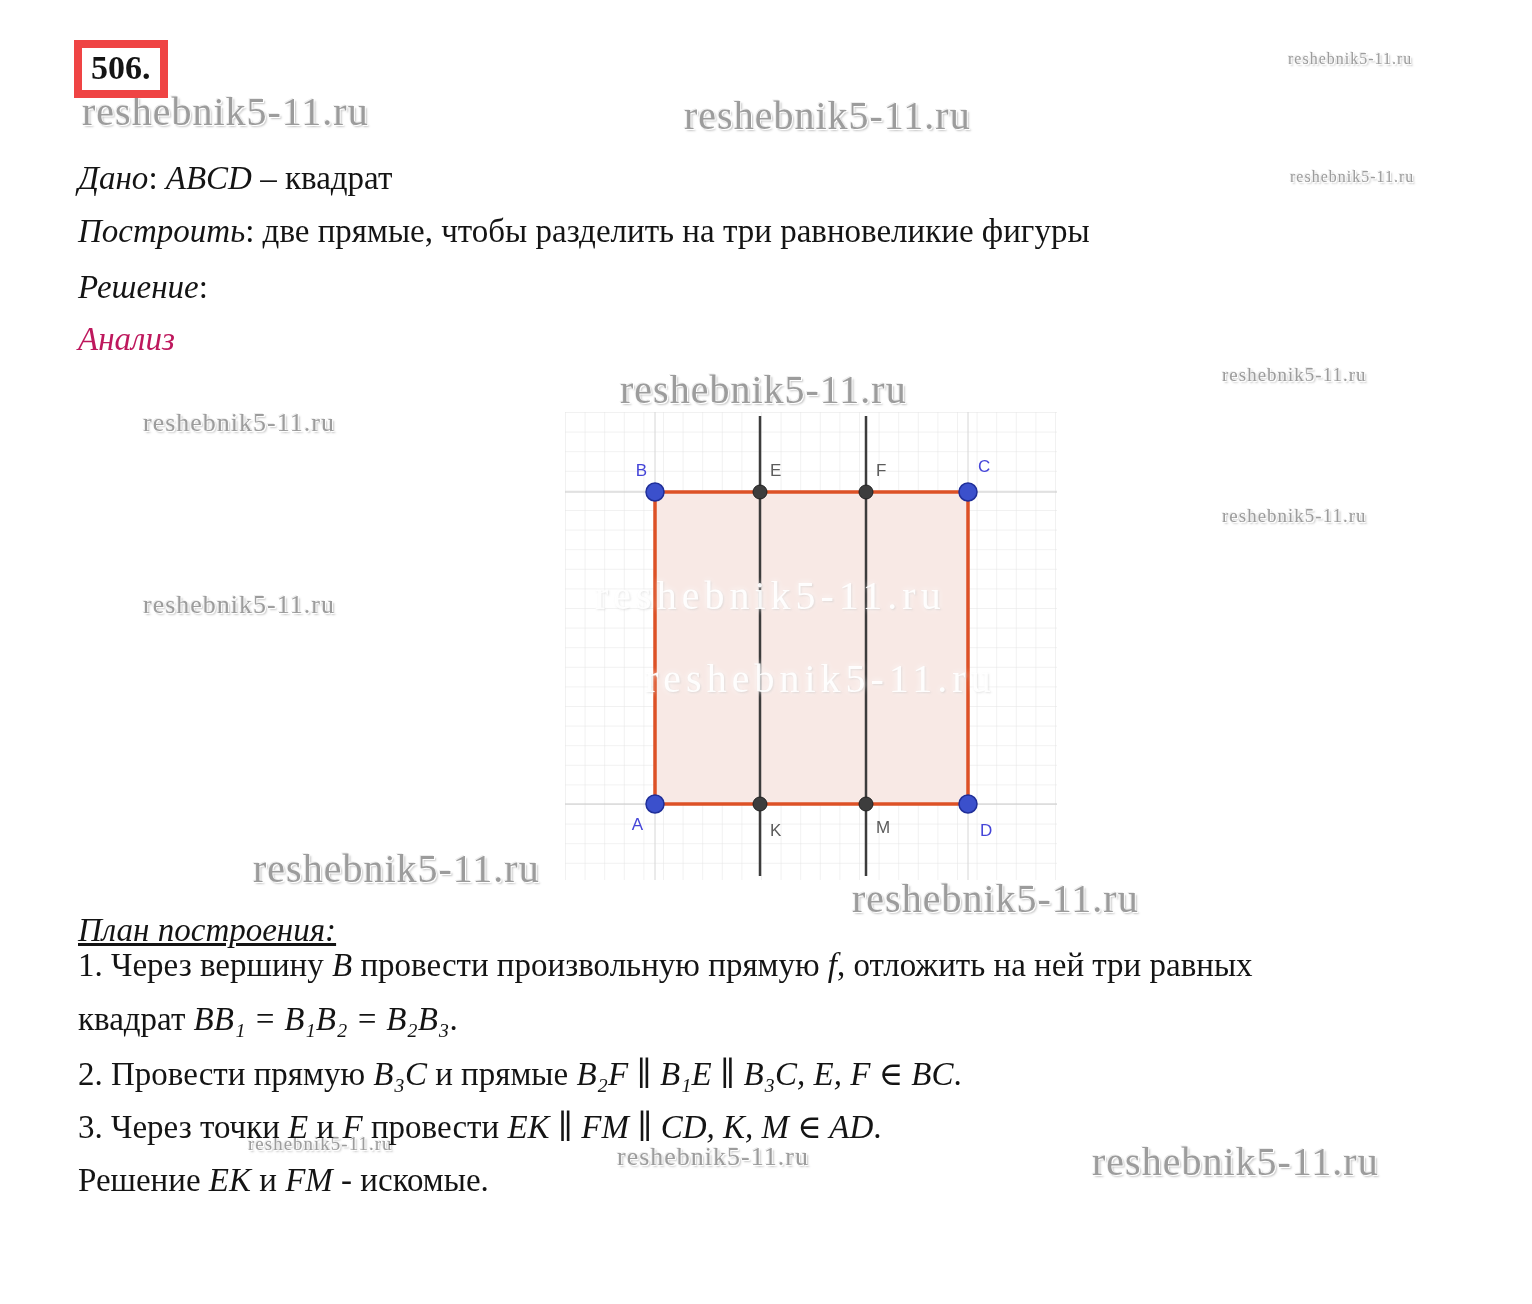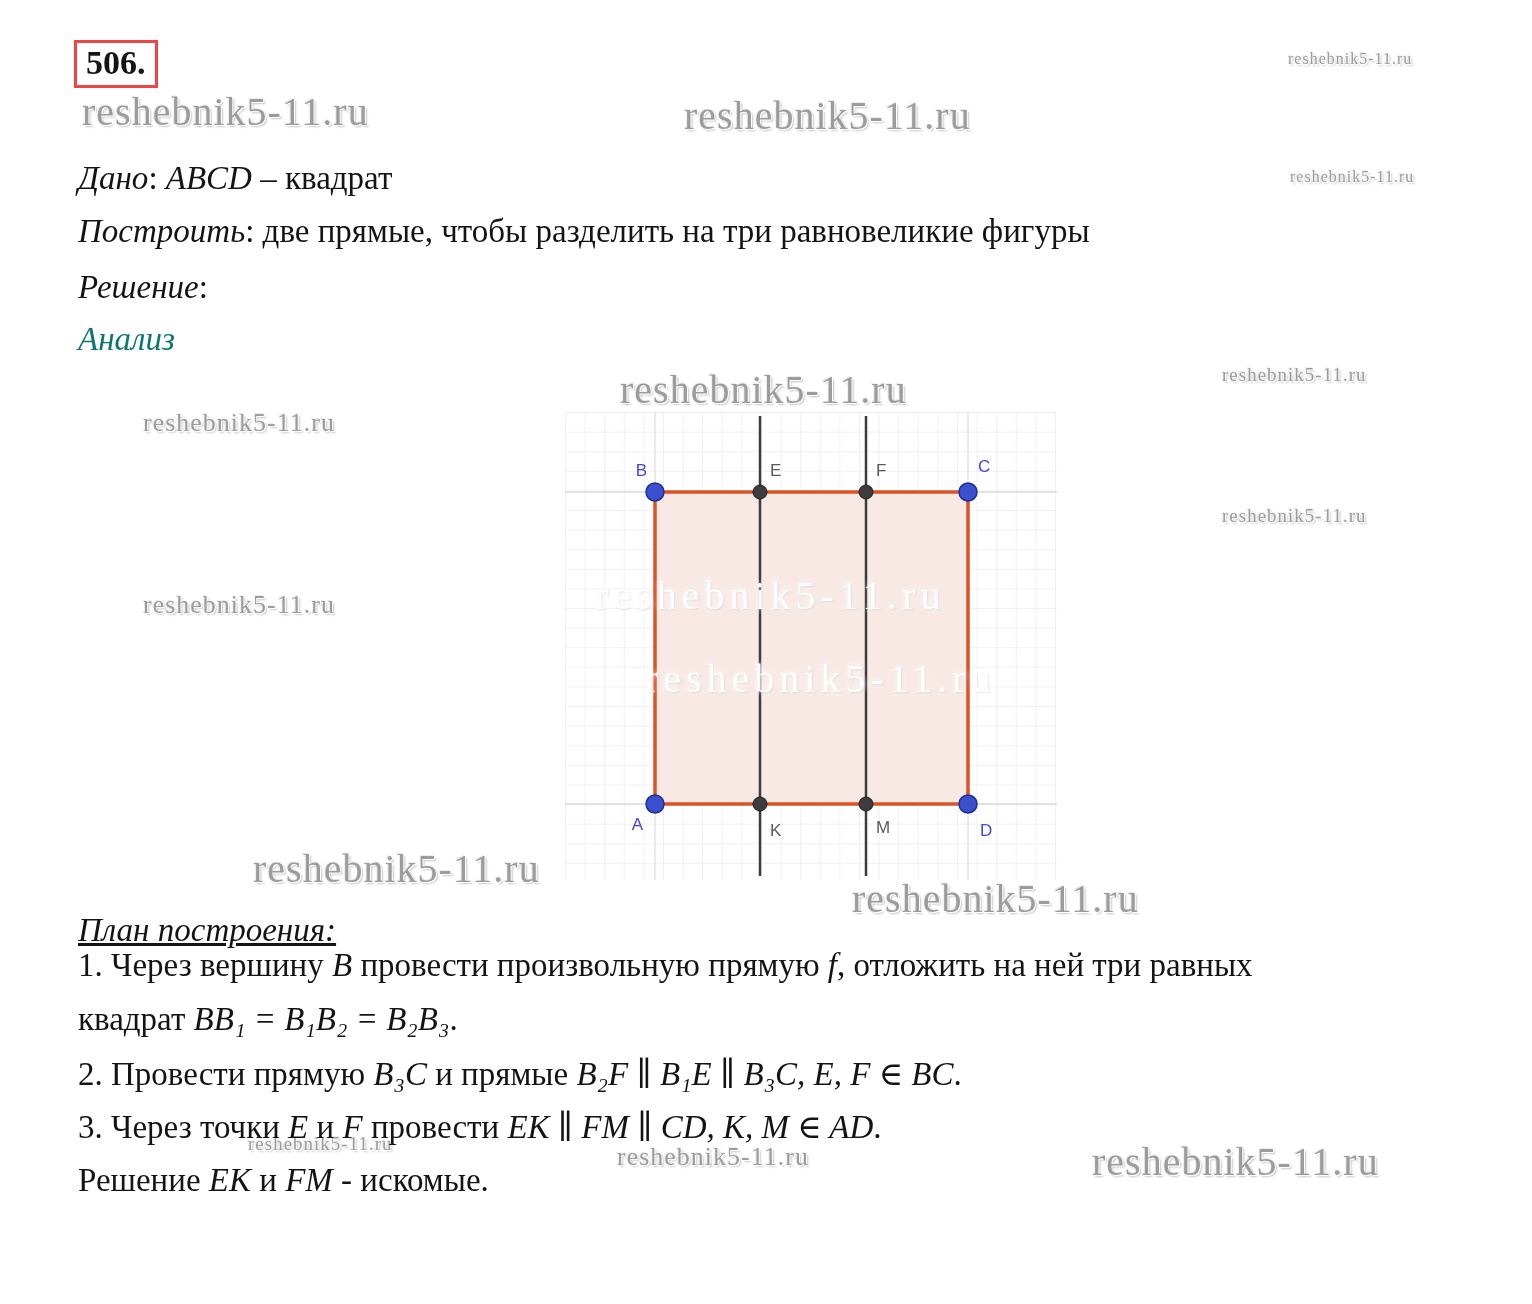--- a/index.html
+++ b/index.html
@@ -2,29 +2,29 @@
 <html><head>
 <meta charset="utf-8">
 <style>
   * { margin:0; padding:0; box-sizing:border-box; }
   html,body { background:#ffffff; }
   .page {
     position:relative; width:1532px; height:1304px; background:#ffffff;
     font-family:"Liberation Serif","DejaVu Serif",serif; color:#141414; overflow:hidden;
   }
   .num-box {
-    position:absolute; left:74px; top:40px; border:3px solid #ef4444; background:#fff;
+    position:absolute; left:74px; top:40px; border:8px solid #ef4444; background:#fff;
     padding:1px 9px 3px; font-size:34px; font-weight:bold; z-index:3;
   }
   .line {
     position:absolute; left:78px; font-size:33px; white-space:nowrap; color:#141414; z-index:3;
   }
   .it { font-style:italic; }
   .mt { font-style:italic; }
-  .analysis { color:#0f766e; }
+  .analysis { color:#be185d; }
   .plan-title { text-decoration:underline; }
   .wm {
     position:absolute; font-weight:normal; color:#9c9c9c; letter-spacing:1px; white-space:nowrap;
     text-shadow:1px 1px 0 #ffffff, -1px -1px 0 #ededed, 2px 2px 2px rgba(90,90,90,0.35);
     z-index:2;
   }
   .wm-xl { font-size:40px; }
   .wm-lg { font-size:26px; }
   .wm-m  { font-size:19px; }
   .wm-sm { font-size:16px; }

